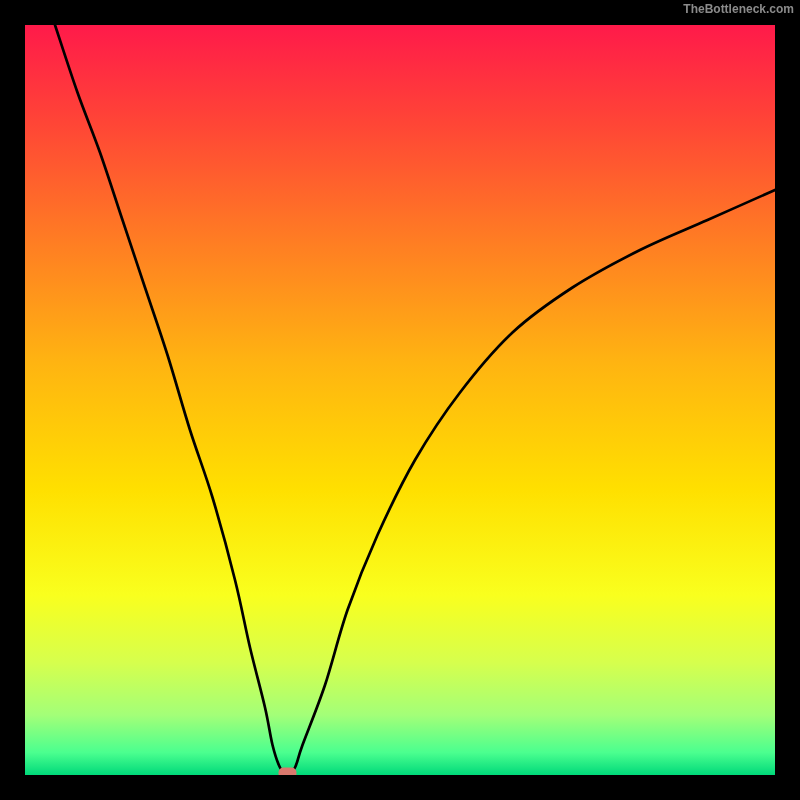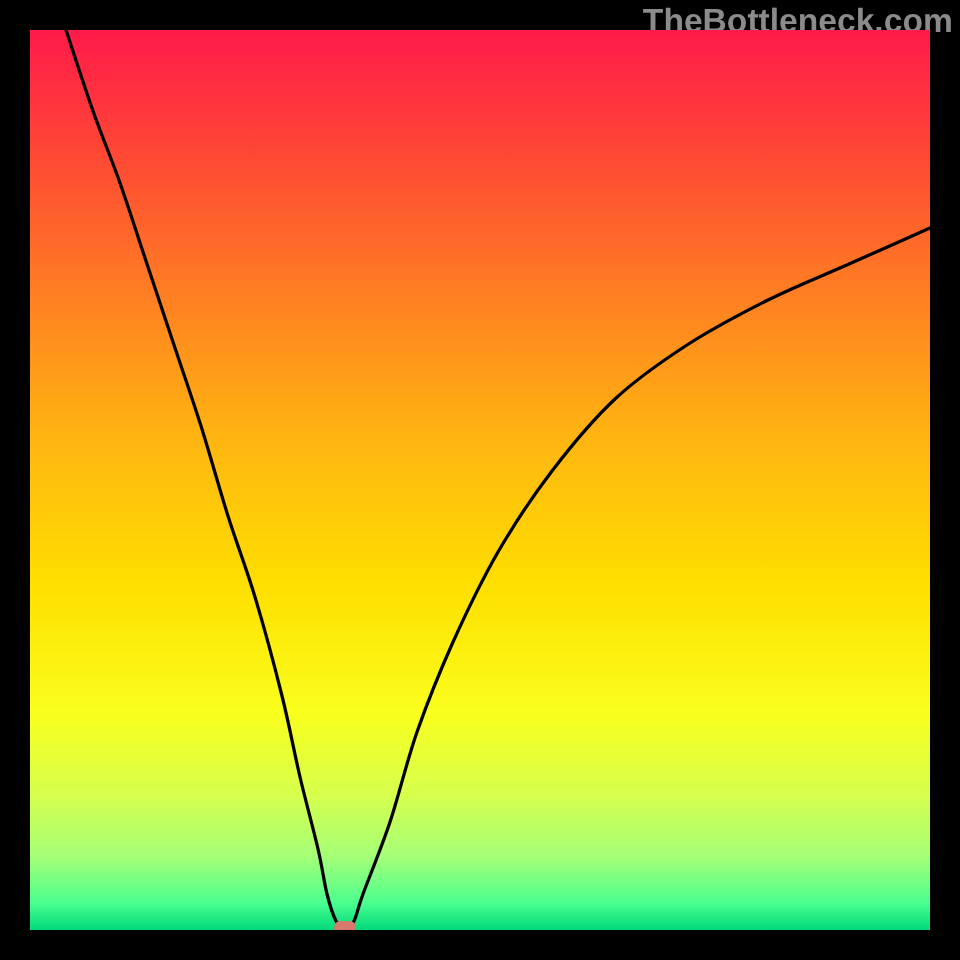--- a/index.html
+++ b/index.html
@@ -48,21 +48,21 @@
   .overlay-svg {
     position: absolute;
     left: 0; top: 0;
     width: 750px;
     height: 750px;
   }
   .watermark {
     position: absolute;
     top: 2px;
     right: 6px;
-    font-size: 28px;
+    font-size: 12px;
     font-weight: 600;
     color: #8b8b8b;
     letter-spacing: 0;
     user-select: none;
   }
   .marker {
     fill: #d9786d;
     stroke: none;
   }
   .curve {

